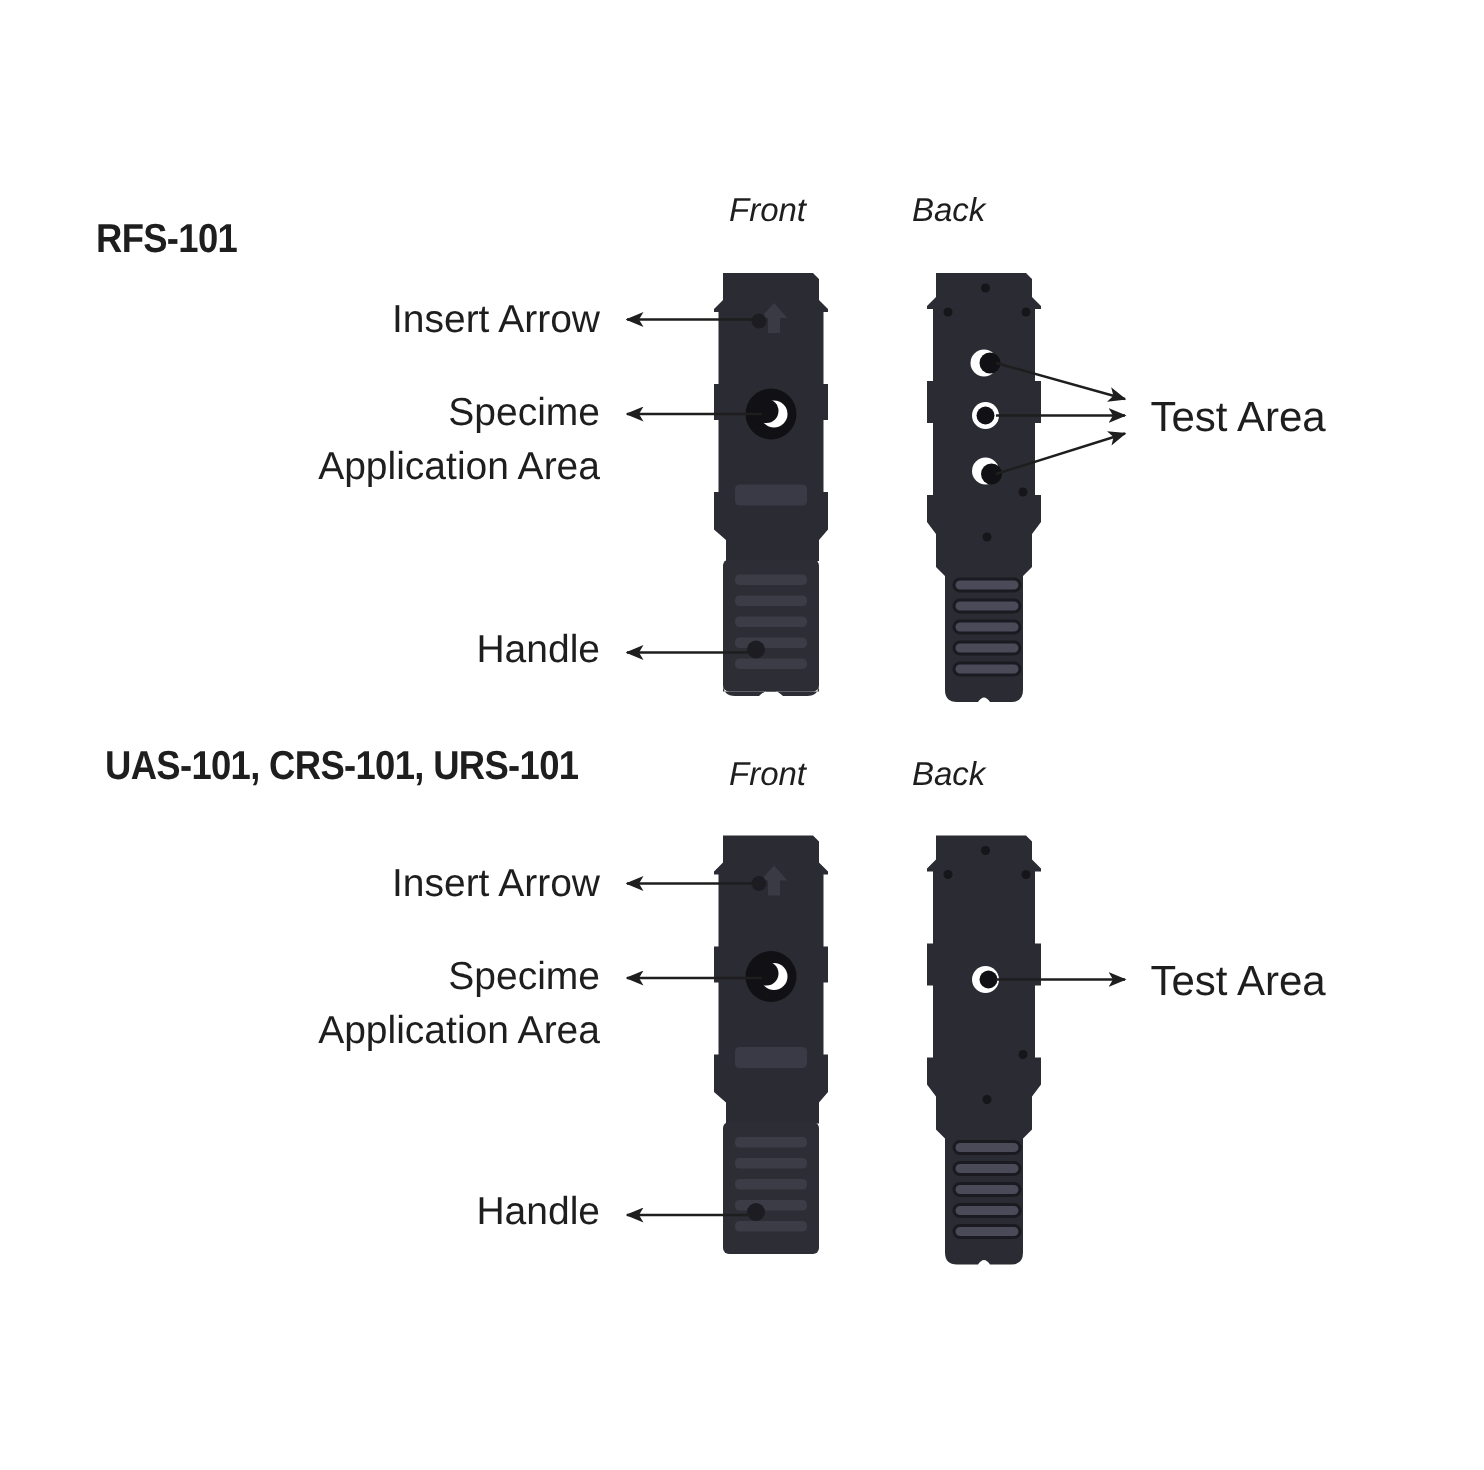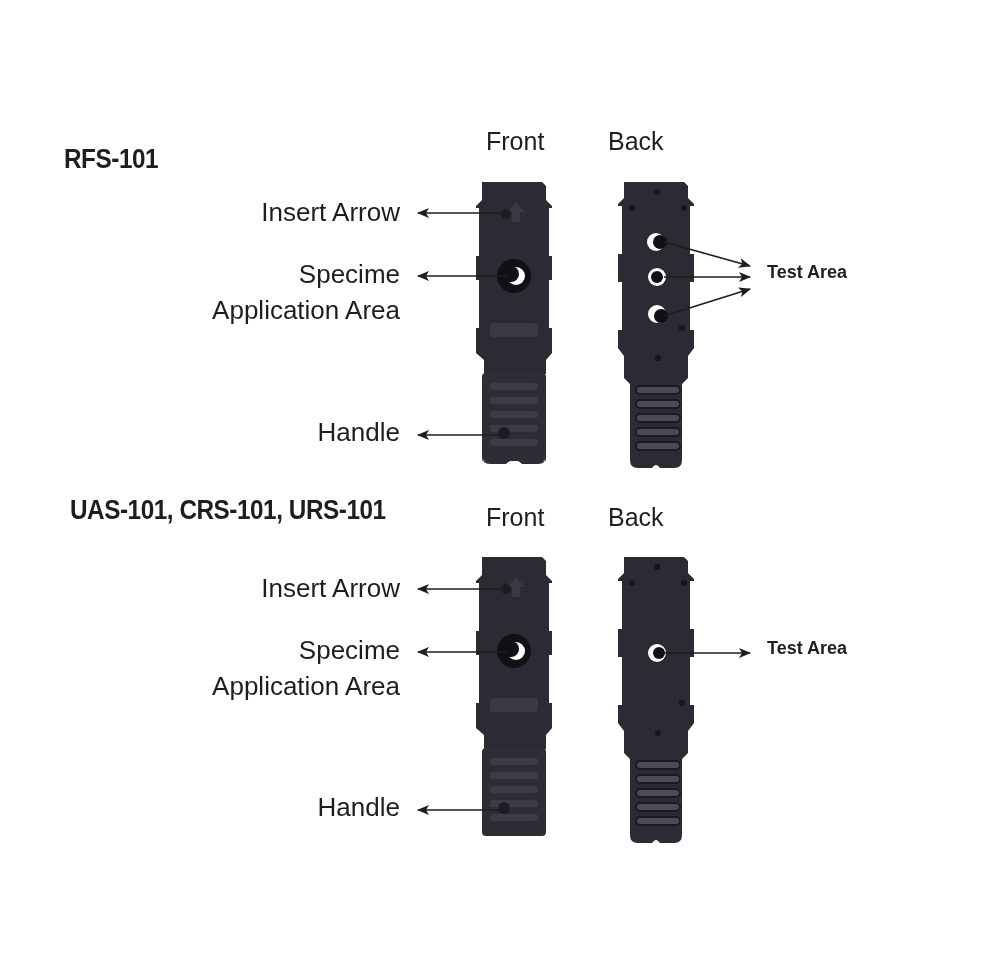--- a/index.html
+++ b/index.html
@@ -1,21 +1,21 @@
 <!DOCTYPE html>
 <html><head>
 <meta charset="utf-8">
 <style>
   html,body{margin:0;padding:0;background:#ffffff;}
   body{width:989px;height:980px;position:relative;overflow:hidden;font-family:"Liberation Sans",sans-serif;color:#1e1e1e;}
   .abs{position:absolute;}
   .model{font-weight:bold;font-size:27px;letter-spacing:-0.5px;transform:scaleX(0.9);transform-origin:left top;}
-  .view{font-size:25px;}
+  .view{font-size:22px;font-style:italic;}
   .lbl{font-size:26px;text-align:left;line-height:36px;}
-  .lbl-left{font-size:18px;text-align:right;font-weight:bold;}
+  .lbl-left{font-size:28px;text-align:right;}
   svg.dev{position:absolute;overflow:visible;}
   svg.arrows{position:absolute;left:0;top:0;}
 </style>
 </head>
 <body>
 
 <div class="abs model" style="left:64px;top:144px;">RFS-101</div>
 <div class="abs view" style="left:486px;top:127px;">Front</div>
 <div class="abs view" style="left:608px;top:127px;">Back</div>
 

